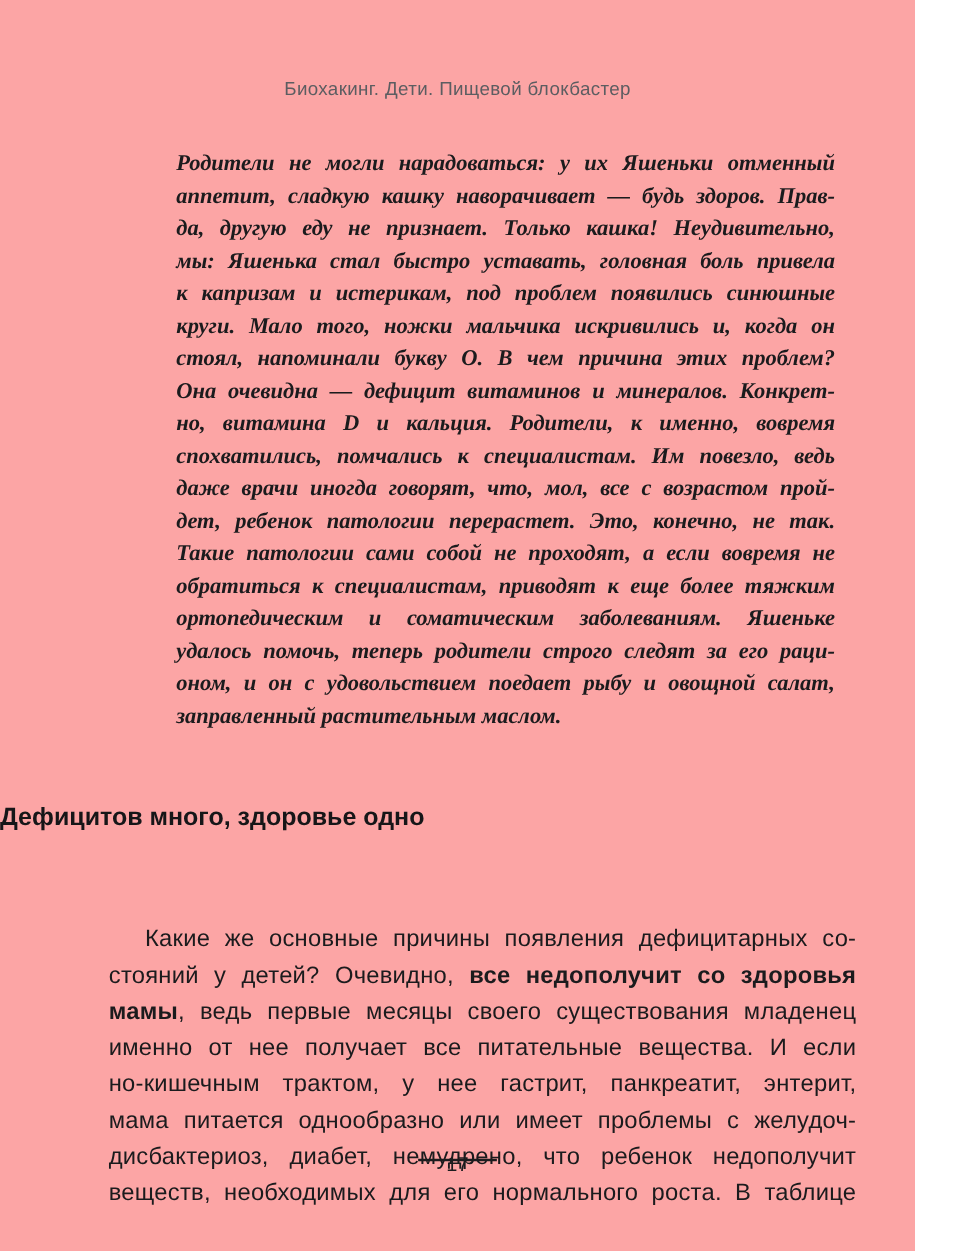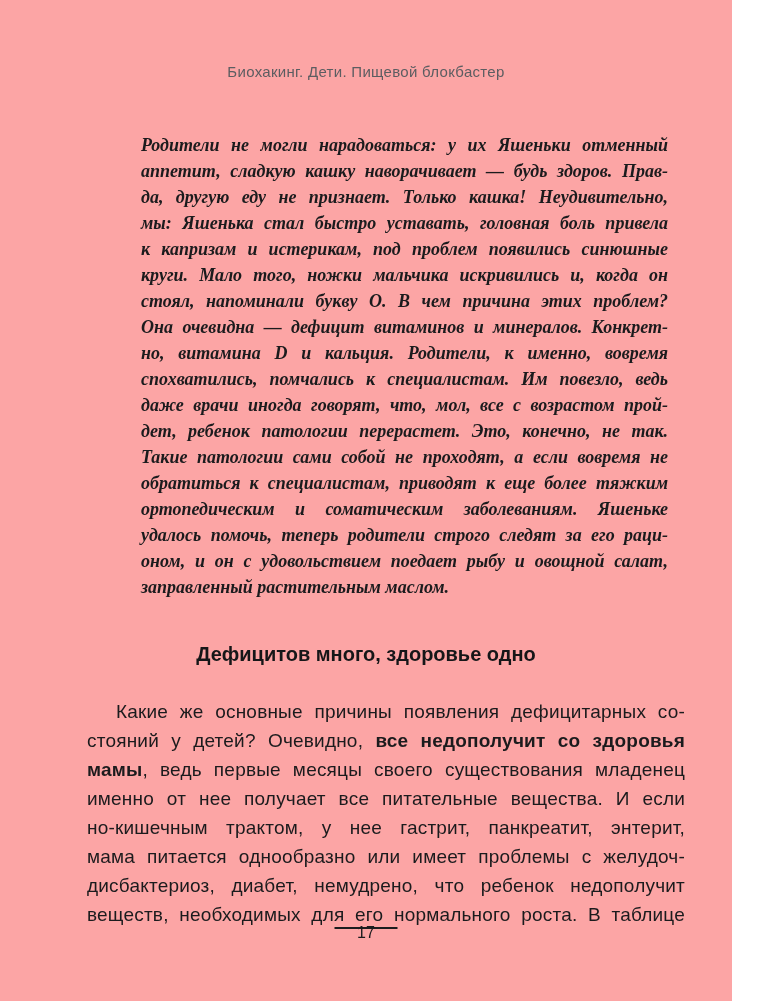--- a/index.html
+++ b/index.html
@@ -15,47 +15,46 @@
   .running-title {
     position: absolute;
     top: 63px; left: 0; width: 100%;
     text-align: center;
     font-size: 15px;
     color: #5c5d61;
     letter-spacing: 0.3px;
   }
   .quote {
     position: absolute;
-    top: 132px; left: 141px; width: 527px;
+    top: 117px; left: 141px; width: 527px;
     font-family: "Liberation Serif", serif;
     font-style: italic;
     font-weight: 700;
     font-size: 18px;
     line-height: 26px;
     color: #1b1b1d;
   }
   .heading {
     position: absolute;
     top: 643px; left: 0; width: 100%;
     margin: 0;
-    text-align: center;
     font-family: "Liberation Sans", sans-serif;
     font-size: 20px;
     font-weight: 700;
     color: #161618;
   }
   .body-par {
     position: absolute;
     top: 697px; left: 87px; width: 598px;
     font-size: 19px;
     line-height: 29px;
     letter-spacing: 0.2px;
     color: #1b1b1d;
   }
-  .body-par .tline:first-child { text-indent: 29px; }
+  .body-par .tline:first-child { text-indent: 29px; margin-top: 40px; }
   .bold { font-weight: 700; }
   .tline { text-align: justify; text-align-last: justify; }
   .tline.final { text-align-last: left; }
   .footer-rule {
     position: absolute;
     top: 927px; left: 50%;
     transform: translateX(-50%);
     width: 63px; height: 0;
     border-top: 2px solid #1c1c1e;
   }

